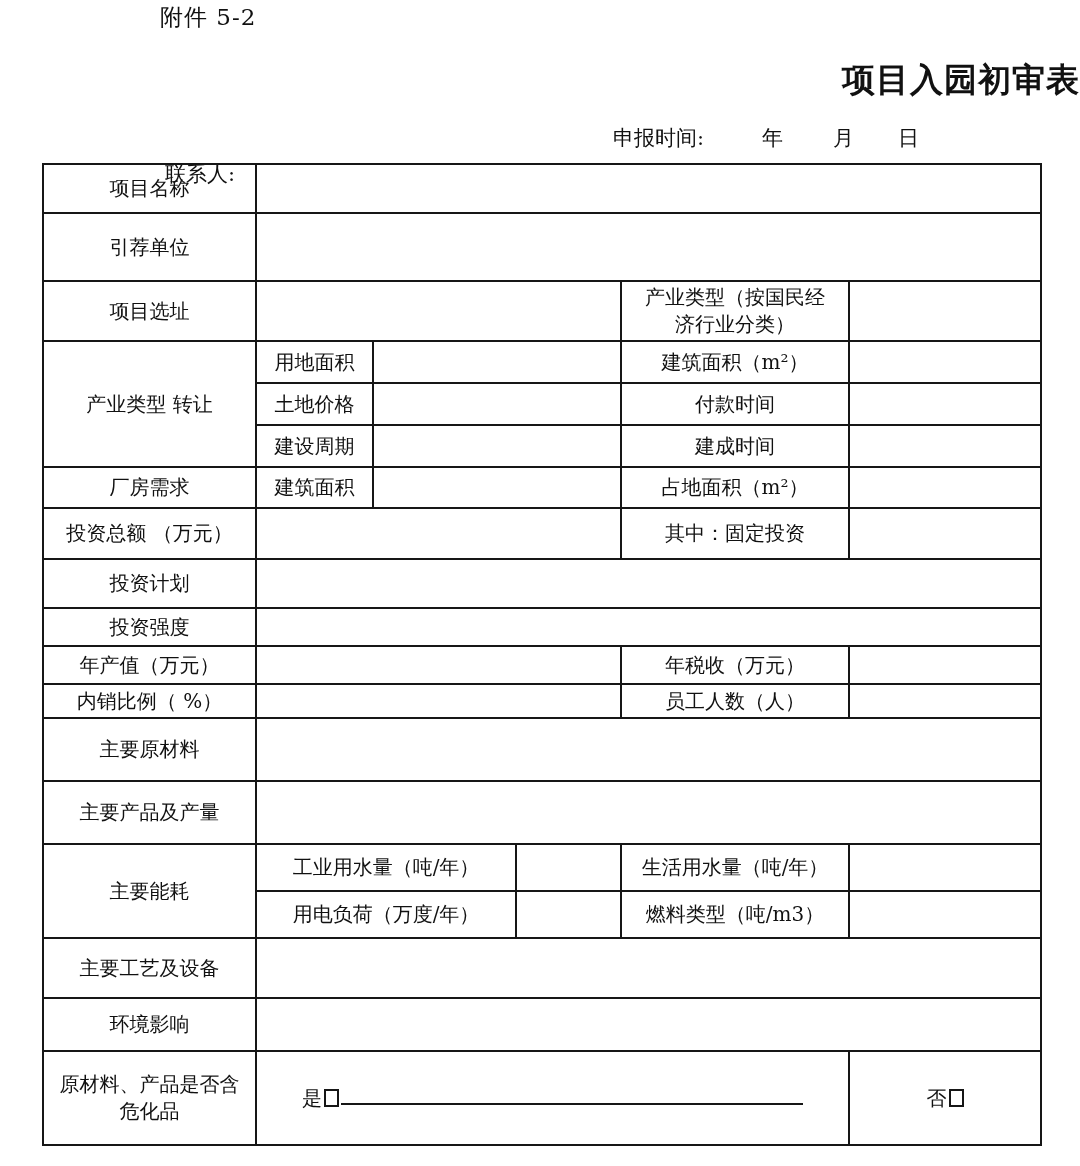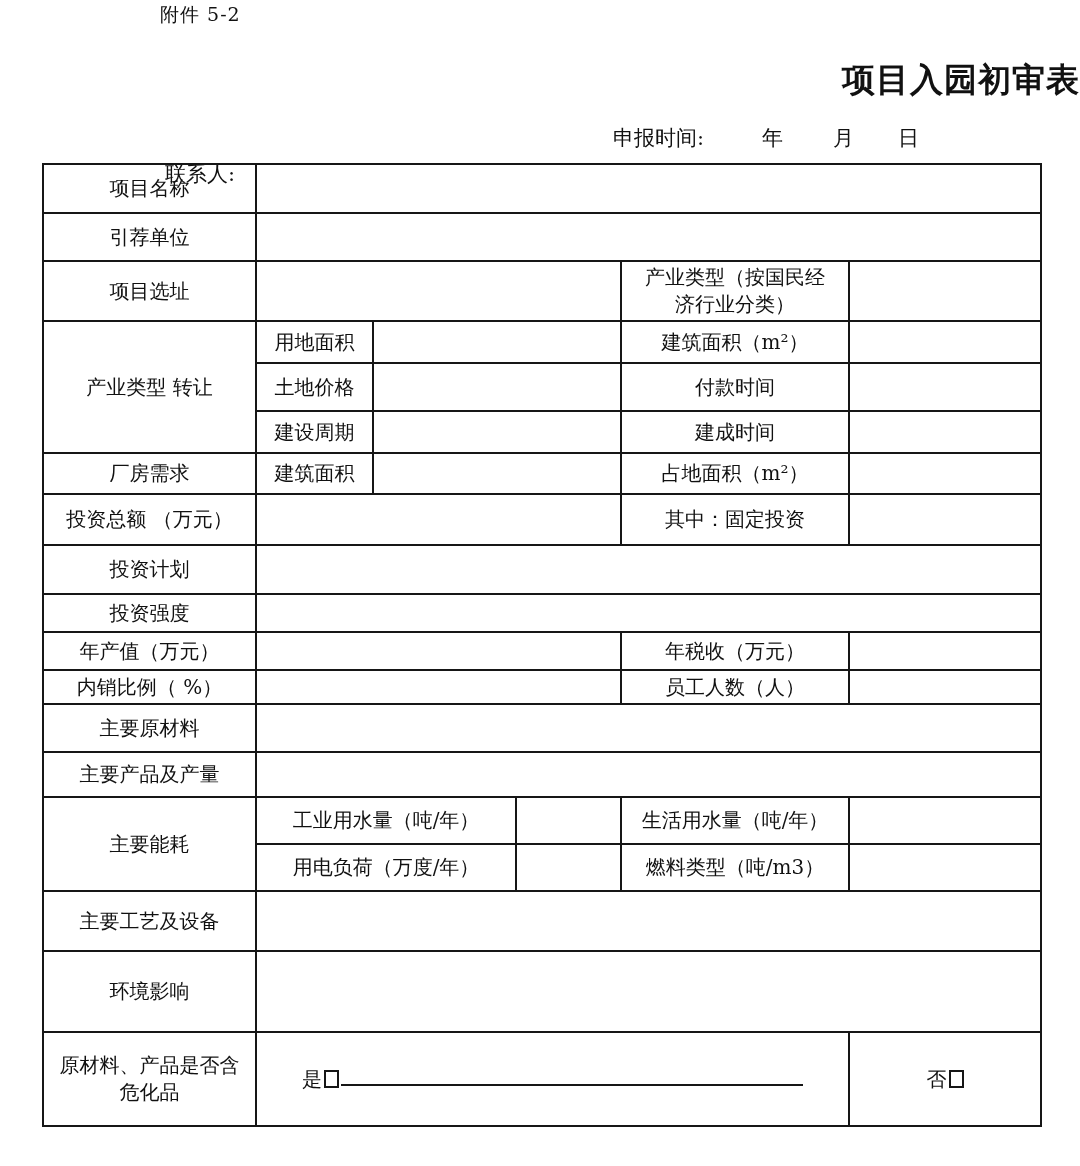--- a/index.html
+++ b/index.html
@@ -8,21 +8,21 @@
     position: relative;
     width: 1080px;
     height: 1166px;
     font-family: "DejaVu Serif", "Liberation Serif", serif;
     color: #111111;
   }
   .attachment {
     position: absolute;
     left: 160px;
     top: 2px;
-    font-size: 19px;
+    font-size: 23px;
     letter-spacing: 1px;
   }
   .doc-title {
     position: absolute;
     top: 58px;
     left: 0;
     width: 100%;
     text-align: right;
     font-size: 33px;
     font-weight: bold;
@@ -103,39 +103,39 @@
       <col style="width:143px">
     <col style="width:105px">
       <col style="width:228px">
       <col style="width:192px">
   </colgroup>
   <tbody>
     <tr style="height:49px">
       <td>项目名称</td>
       <td colspan="5"></td>
     </tr>
-    <tr style="height:48px">
+    <tr style="height:68px">
       <td>引荐单位</td>
       <td colspan="5"></td>
     </tr>
     <tr style="height:60px">
       <td>项目选址</td>
       <td colspan="3"></td>
       <td class="pre">产业类型（按国民经
 济行业分类）</td>
       <td></td>
     </tr>
     <tr style="height:42px">
       <td rowspan="3">产业类型 转让</td>
       <td>用地面积</td>
       <td colspan="2"></td>
       <td>建筑面积（m²）</td>
       <td></td>
     </tr>
-    <tr style="height:48px">
+    <tr style="height:42px">
       <td>土地价格</td>
       <td colspan="2"></td>
       <td>付款时间</td>
       <td></td>
     </tr>
     <tr style="height:42px">
       <td>建设周期</td>
       <td colspan="2"></td>
       <td>建成时间</td>
       <td></td>
@@ -166,46 +166,46 @@
       <td colspan="3"></td>
       <td>年税收（万元）</td>
       <td></td>
     </tr>
     <tr style="height:34px">
       <td>内销比例（ %）</td>
       <td colspan="3"></td>
       <td>员工人数（人）</td>
       <td></td>
     </tr>
-    <tr style="height:48px">
+    <tr style="height:63px">
       <td>主要原材料</td>
       <td colspan="5"></td>
     </tr>
-    <tr style="height:45px">
+    <tr style="height:63px">
       <td>主要产品及产量</td>
       <td colspan="5"></td>
     </tr>
     <tr style="height:47px">
       <td rowspan="2">主要能耗</td>
       <td colspan="2">工业用水量（吨/年）</td>
       <td></td>
       <td>生活用水量（吨/年）</td>
       <td></td>
     </tr>
     <tr style="height:47px">
       <td colspan="2">用电负荷（万度/年）</td>
       <td></td>
       <td>燃料类型（吨/m3）</td>
       <td></td>
     </tr>
     <tr style="height:60px">
       <td>主要工艺及设备</td>
       <td colspan="5"></td>
     </tr>
-    <tr style="height:81px">
+    <tr style="height:53px">
       <td>环境影响</td>
       <td colspan="5"></td>
     </tr>
     <tr style="height:94px">
       <td class="pre">原材料、产品是否含
 危化品</td>
       <td colspan="4" class="yes-cell">
         <span>是</span><span class="checkbox"></span><span class="fill-line"></span>
       </td>
       <td class="no-cell">

